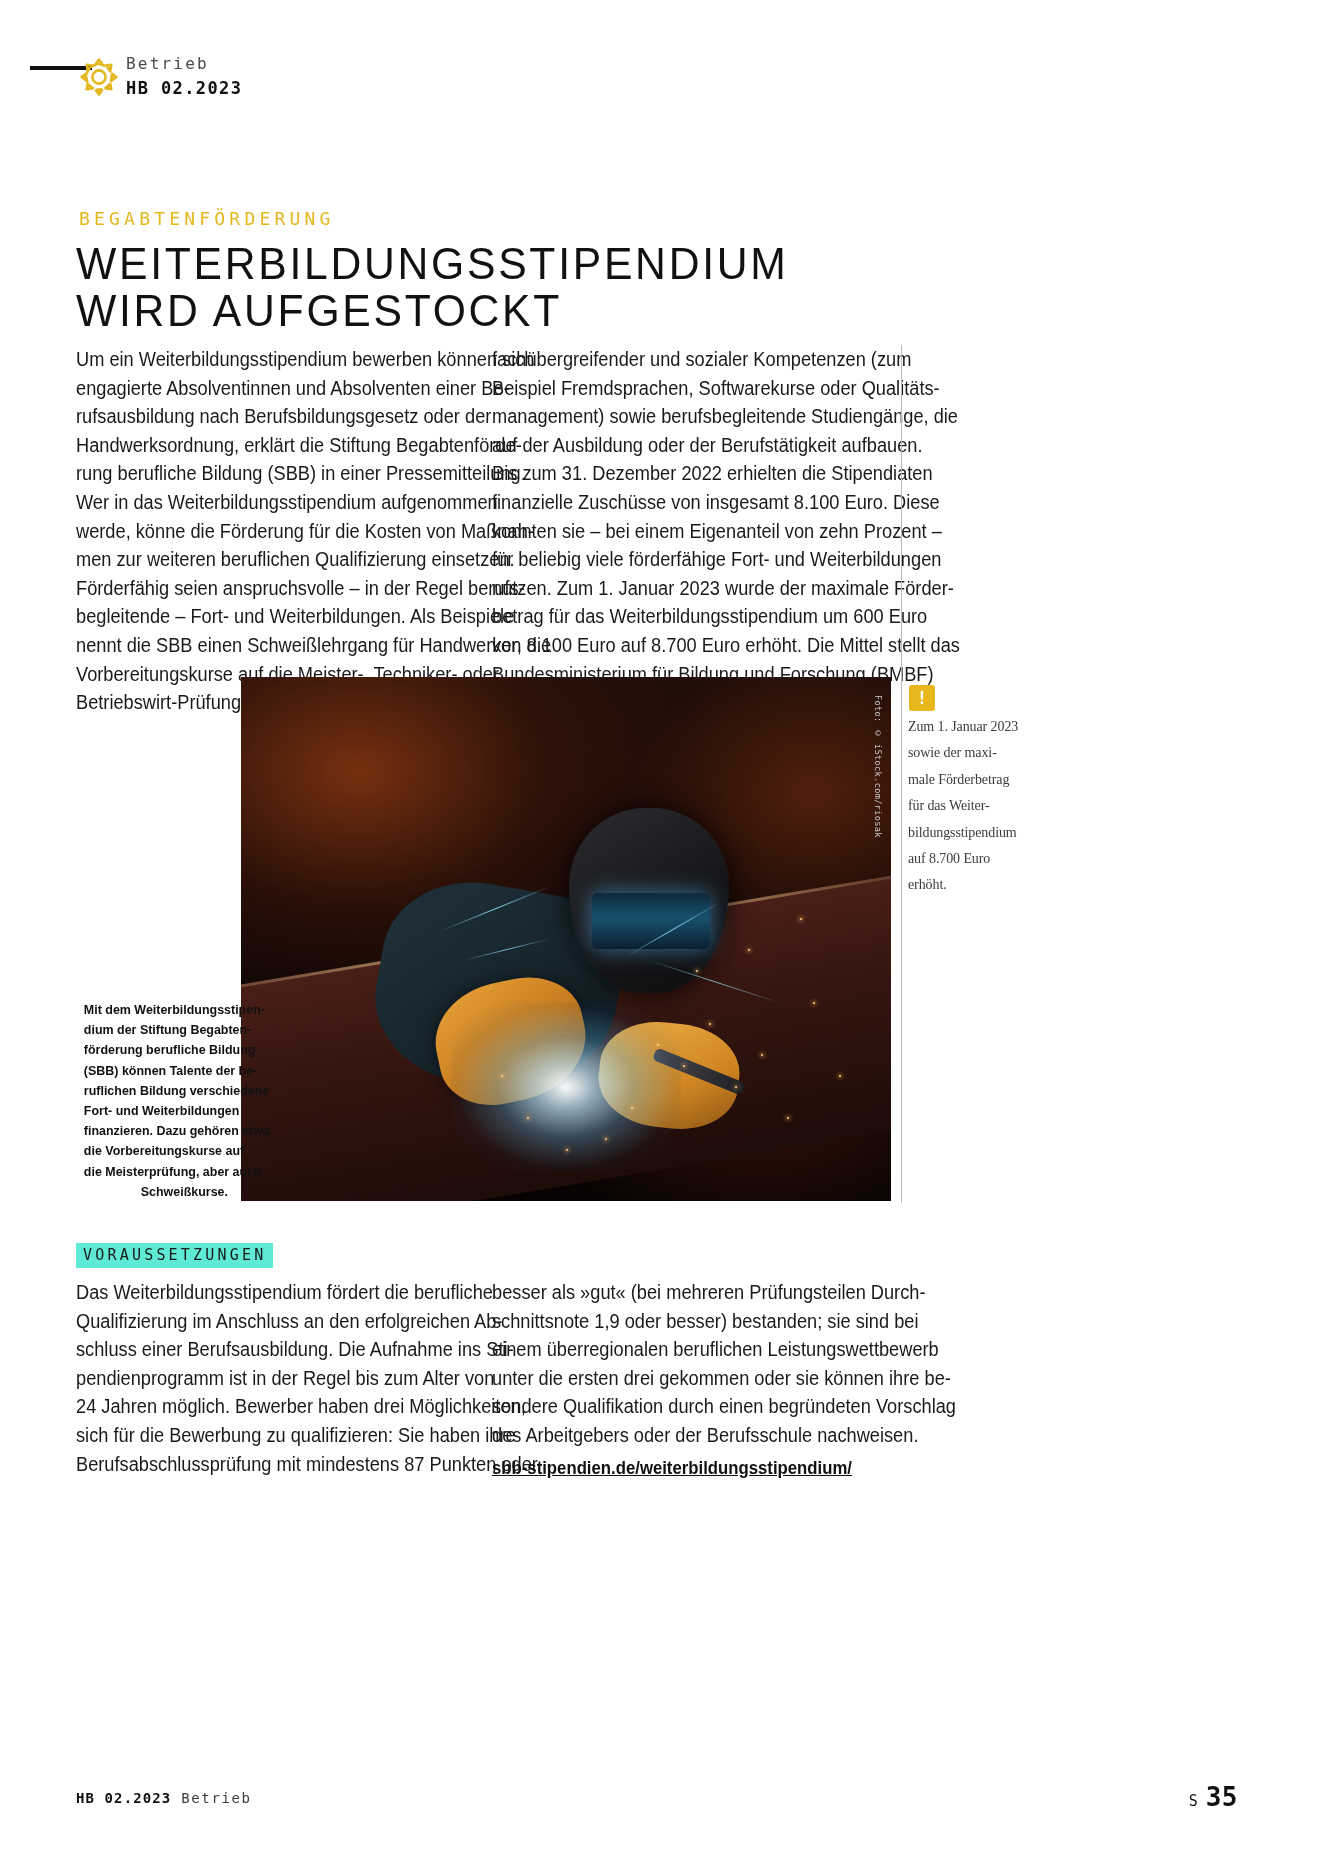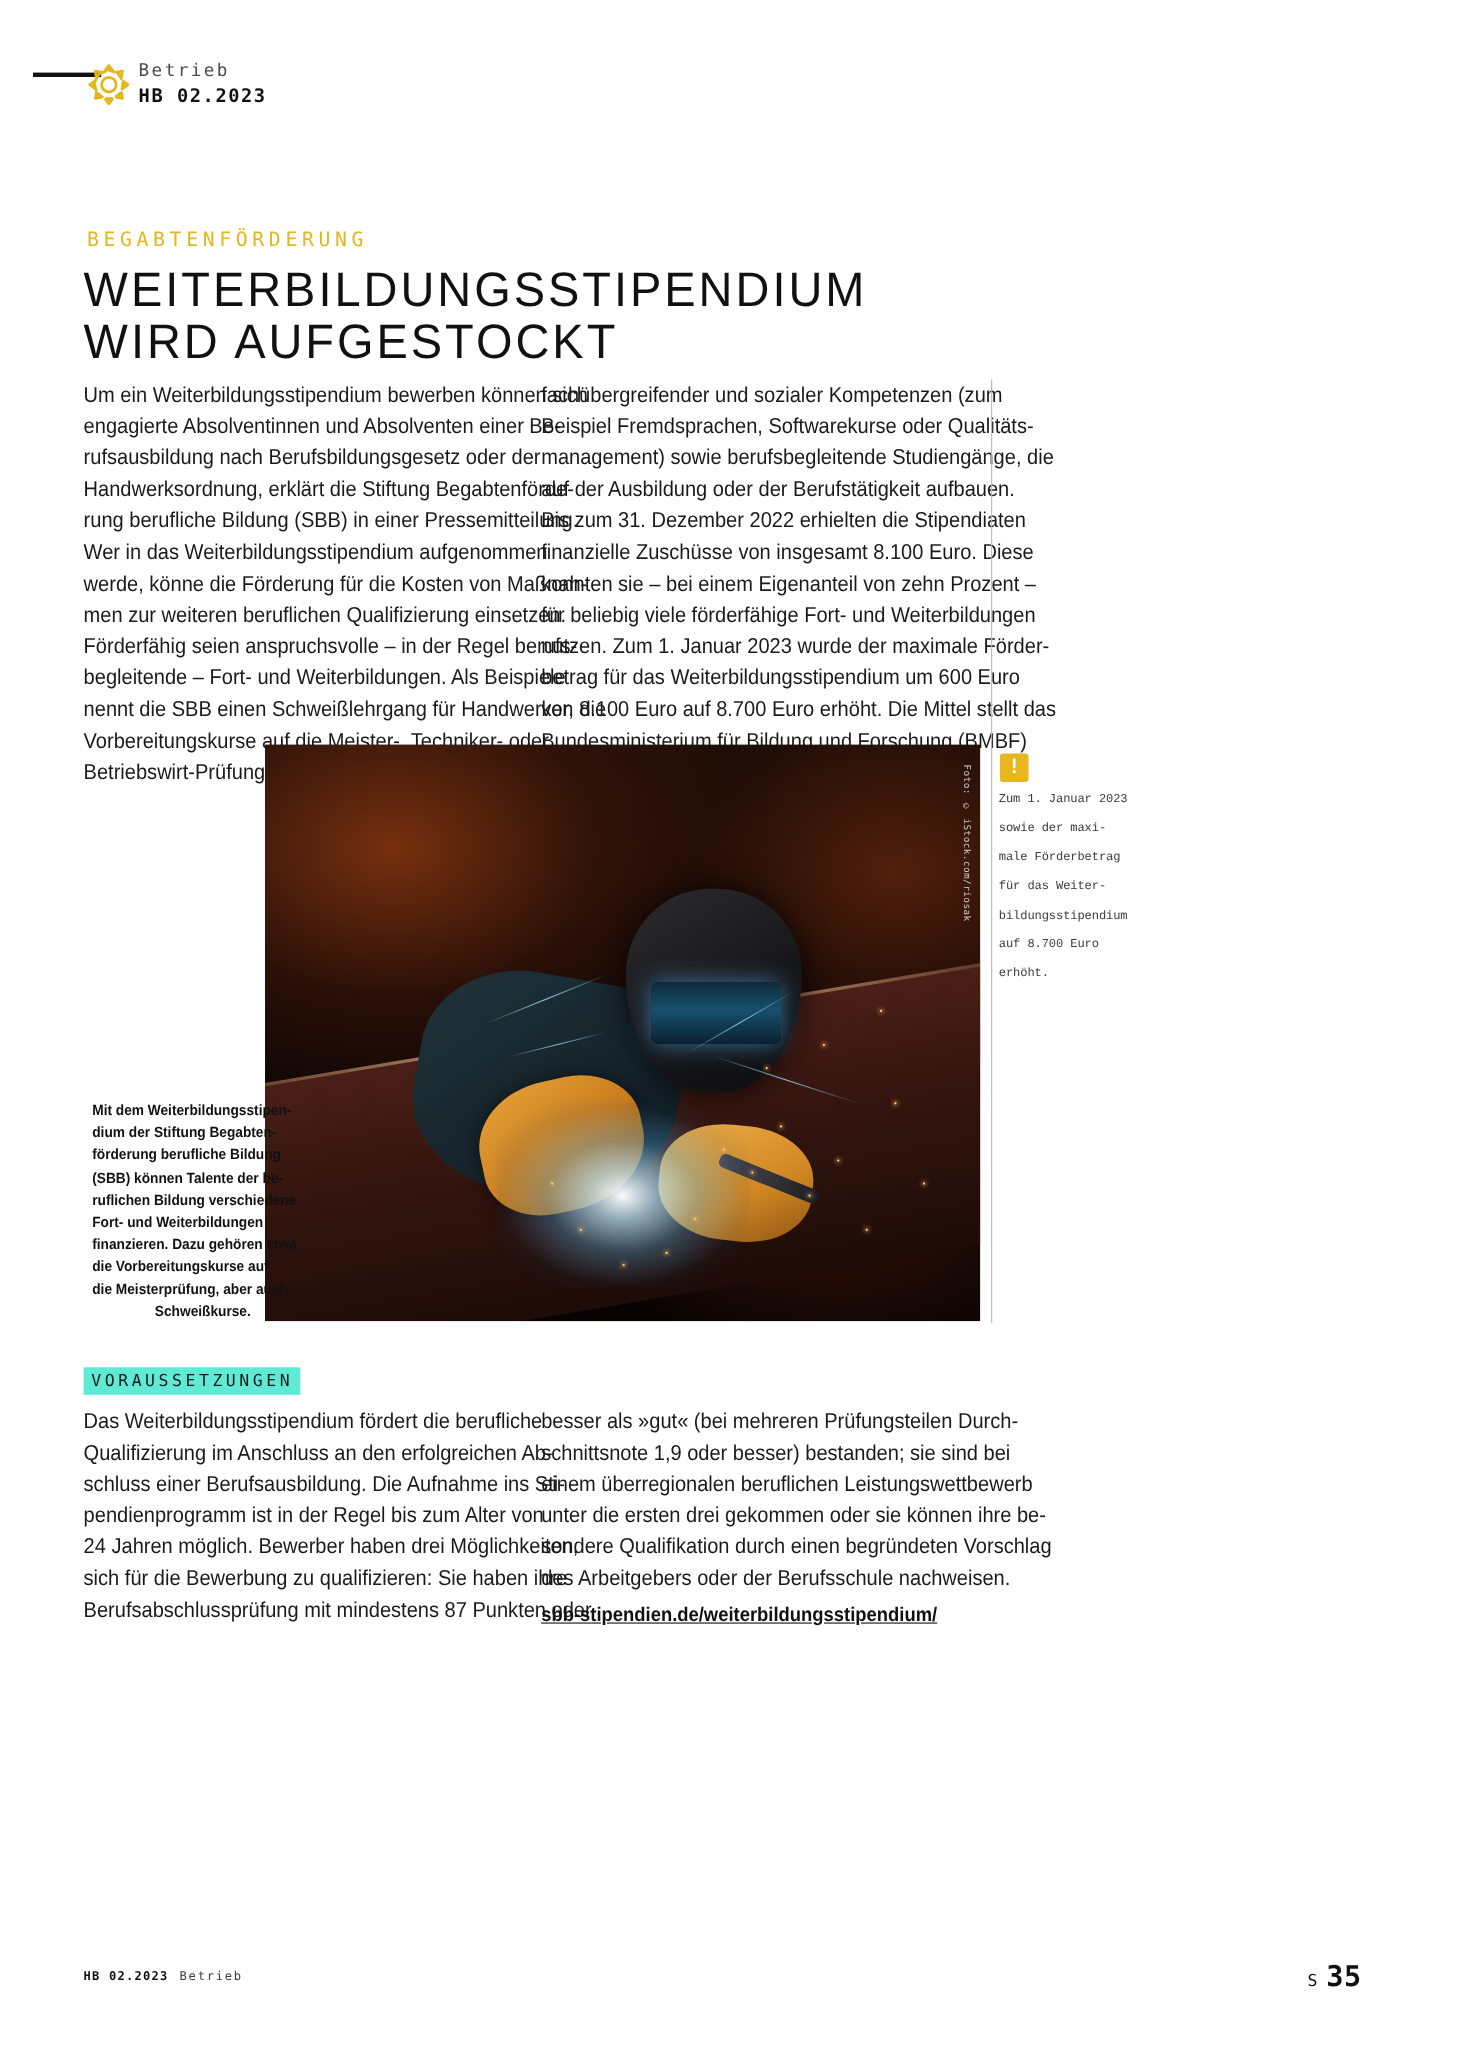--- a/index.html
+++ b/index.html
@@ -301,22 +301,22 @@
     font-family: "DejaVu Sans Mono", monospace;
     font-weight: bold;
     font-size: 18px;
     line-height: 1;
   }
   .note-text {
     position: absolute;
     left: 908px;
     top: 714px;
     width: 200px;
-    font-family: Liberation Mono, monospace;
-    font-size: 11px;
+    font-family: Liberation Serif, serif;
+    font-size: 14px;
     line-height: 26.4px;
     letter-spacing: -0.1px;
     color: #3b3b3b;
   }
   .note-text .ln { display: block; white-space: nowrap; }
 
   
   .req-label {
     position: absolute;
     left: 76px;
@@ -351,21 +351,21 @@
     margin-top: 4px;
     color: #111111;
   }
 
   
   .footer-left {
     position: absolute;
     left: 76px;
     top: 1790px;
     font-family: "DejaVu Sans Mono", monospace;
-    font-size: 11px;
+    font-size: 14px;
     letter-spacing: 1.1px;
     color: #111111;
   }
   .footer-left .issue { font-weight: bold; }
   .footer-left .sect  { color: #3c3c3c; margin-left: 10px; letter-spacing: 1.6px; }
 
   .footer-right {
     position: absolute;
     right: 76px;
     top: 1782px;

